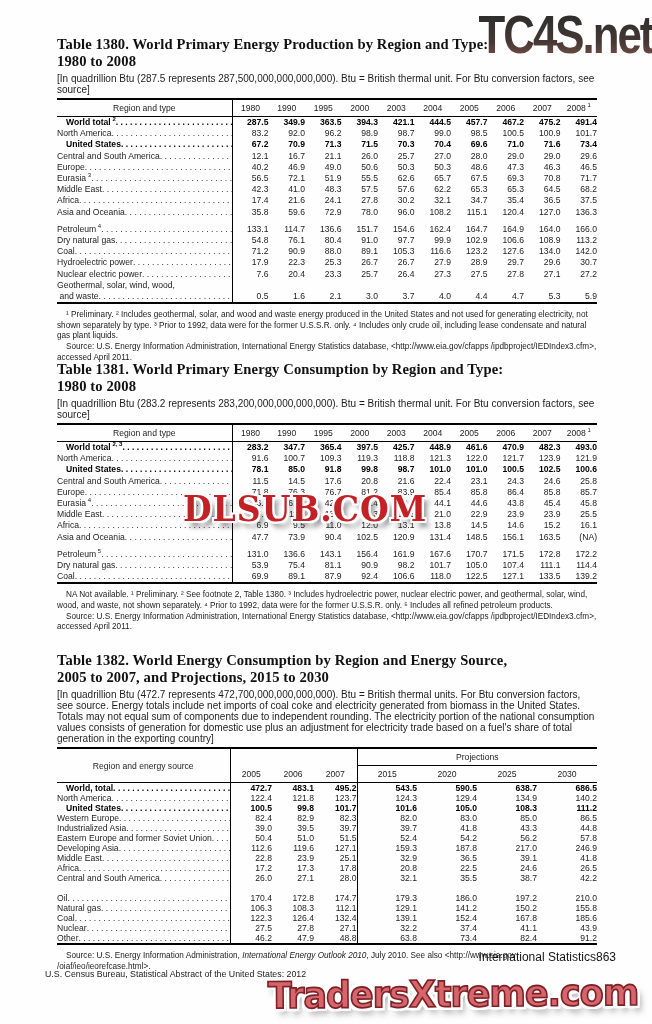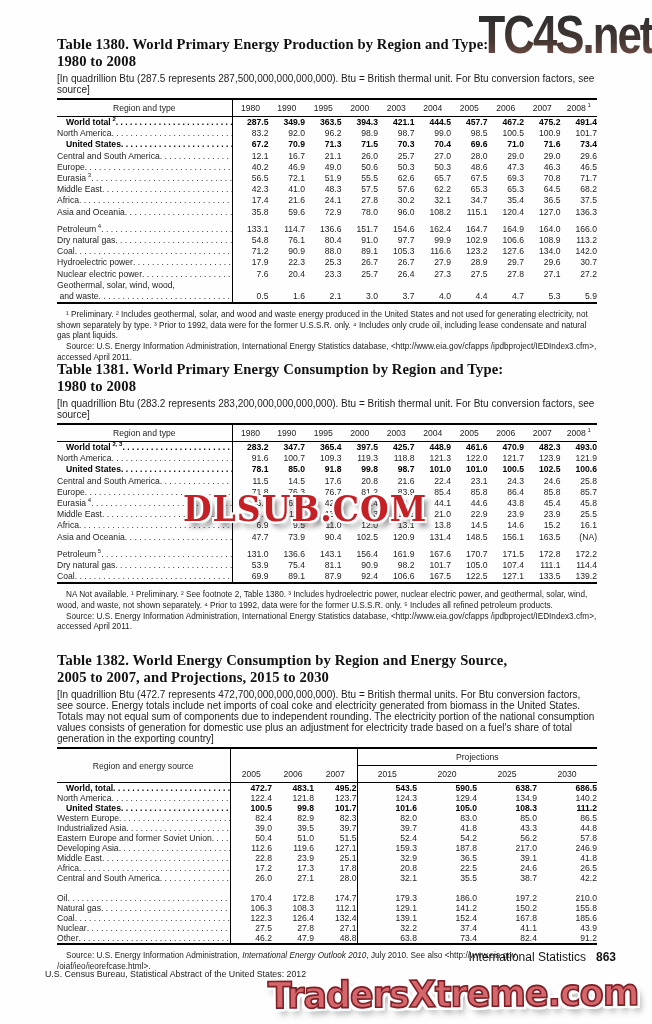--- a/index.html
+++ b/index.html
@@ -38,21 +38,21 @@
   #wm-dlsub{position:absolute;top:489px;left:183px;z-index:9;font-family:"DejaVu Serif",serif;
     font-weight:bold;font-size:33px;letter-spacing:1px;color:#c42127;transform:scaleY(1.08);
     text-shadow:-2px -2px 0 #fff,2px -2px 0 #fff,-2px 2px 0 #fff,2px 2px 0 #fff,0 -2px 0 #fff,0 2px 0 #fff,
       -2px 0 0 #fff,2px 0 0 #fff,5px 6px 5px rgba(60,60,60,.55);}
   #wm-traders{position:absolute;top:974px;left:268px;z-index:9;font-family:"DejaVu Sans",sans-serif;
     font-weight:bold;font-size:35px;letter-spacing:-1px;color:#d4666c;transform:scaleY(1.05) rotate(-.5deg);
     -webkit-text-stroke:1.6px #7e2127;
     text-shadow:-3px -3px 0 #fff,3px -3px 0 #fff,-3px 3px 0 #fff,3px 3px 0 #fff,0 -3px 0 #fff,0 3px 0 #fff,
       -3px 0 0 #fff,3px 0 0 #fff,4px 6px 6px rgba(80,80,80,.5);}
   #pg-right{position:absolute;top:950px;right:36px;font-size:12px;color:#151515;}
-  #pg-right .num{margin-left:10px;font-weight:bold;}
+  #pg-right .num{}
   #credit{position:absolute;top:969px;left:45px;font-size:8.8px;color:#222;}
 </style>
 </head>
 <body>
 
 <div id="page">
 
   <div id="wm-tc4s">TC4S.net</div>
   <div id="wm-dlsub">DLSUB.COM</div>
   <div id="wm-traders">TradersXtreme.com</div>
@@ -633,21 +633,21 @@
               <div class="labwrap">
                 <span class="lt">Coal</span>
                 <span class="dots"></span>
               </div>
             </td>
             <td class="num dv">69.9</td>
             <td class="num">89.1</td>
             <td class="num">87.9</td>
             <td class="num">92.4</td>
             <td class="num">106.6</td>
-            <td class="num">167.5</td>
+            <td class="num">118.0</td>
             <td class="num">122.5</td>
             <td class="num">127.1</td>
             <td class="num">133.5</td>
             <td class="num">139.2</td>
           </tr>
         </tbody>
       </table>
     <div class="fnblock">
         <p class="fn"><span>NA Not available. ¹ Preliminary. ² See footnote 2, Table 1380. ³ Includes hydroelectric power, nuclear electric power, and geothermal, solar, wind, wood, and waste, not shown separately. ⁴ Prior to 1992, data were for the former U.S.S.R. only. ⁵ Includes all refined petroleum products.</span></p>
         <p class="fn"><span>Source: U.S. Energy Information Administration, International Energy Statistics database, &lt;http://www.eia.gov/cfapps /ipdbproject/IEDIndex3.cfm&gt;, accessed April 2011.</span></p>

